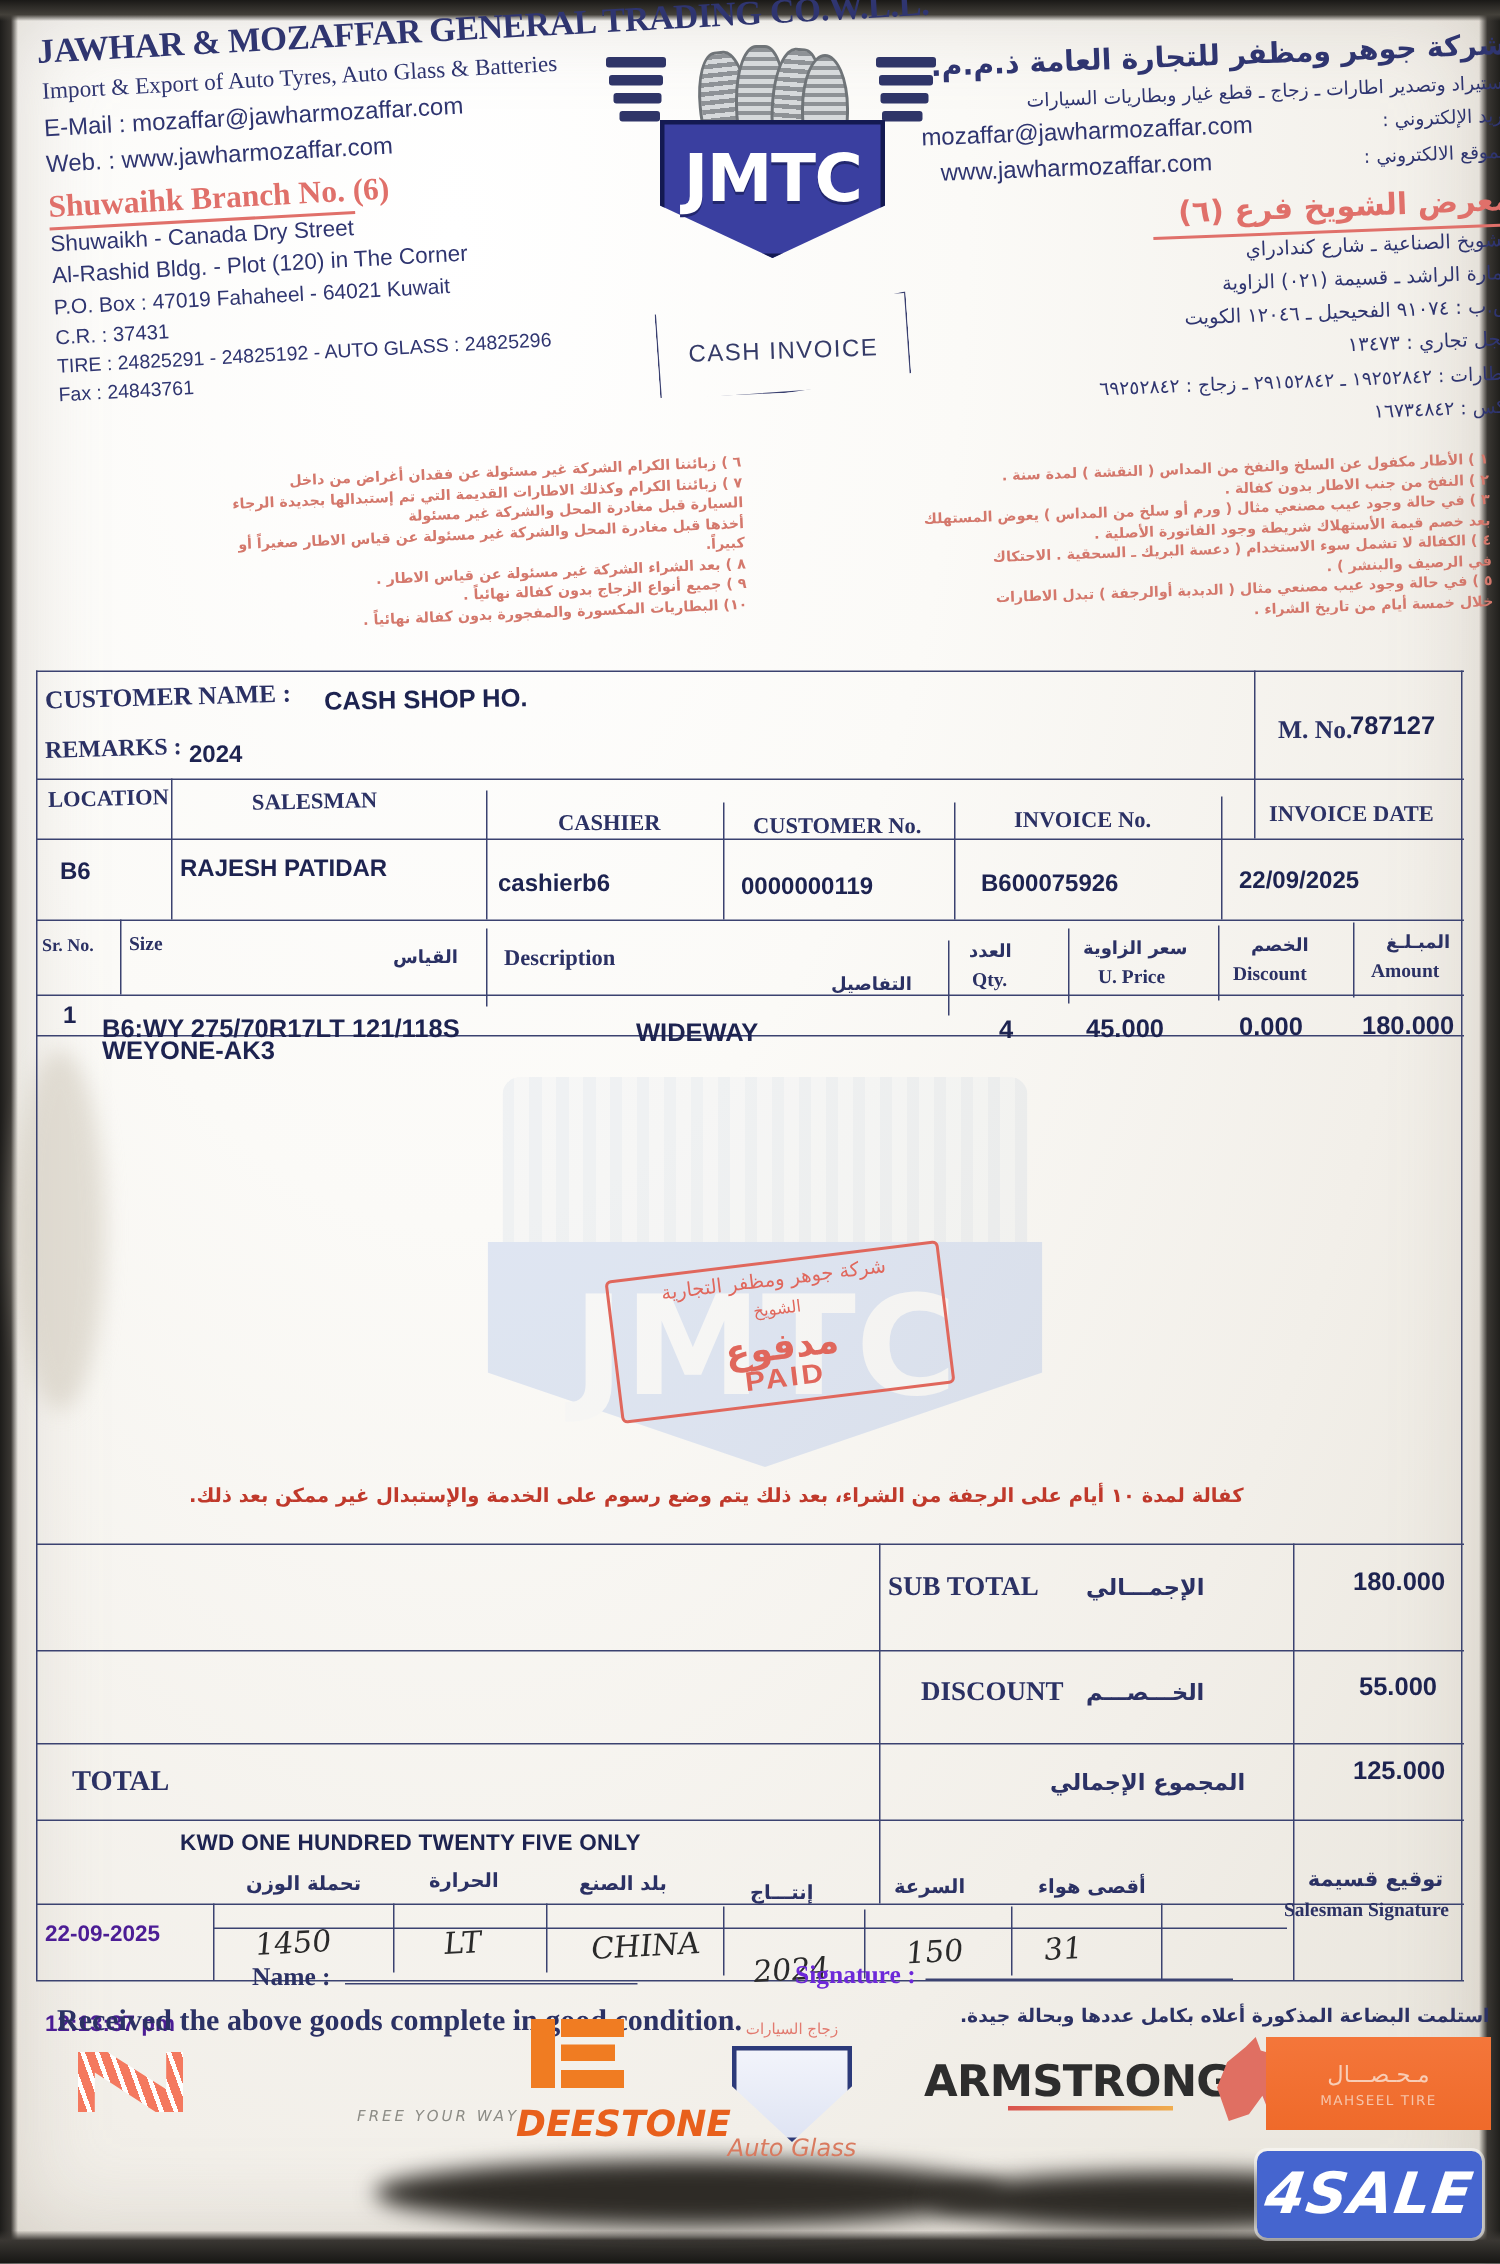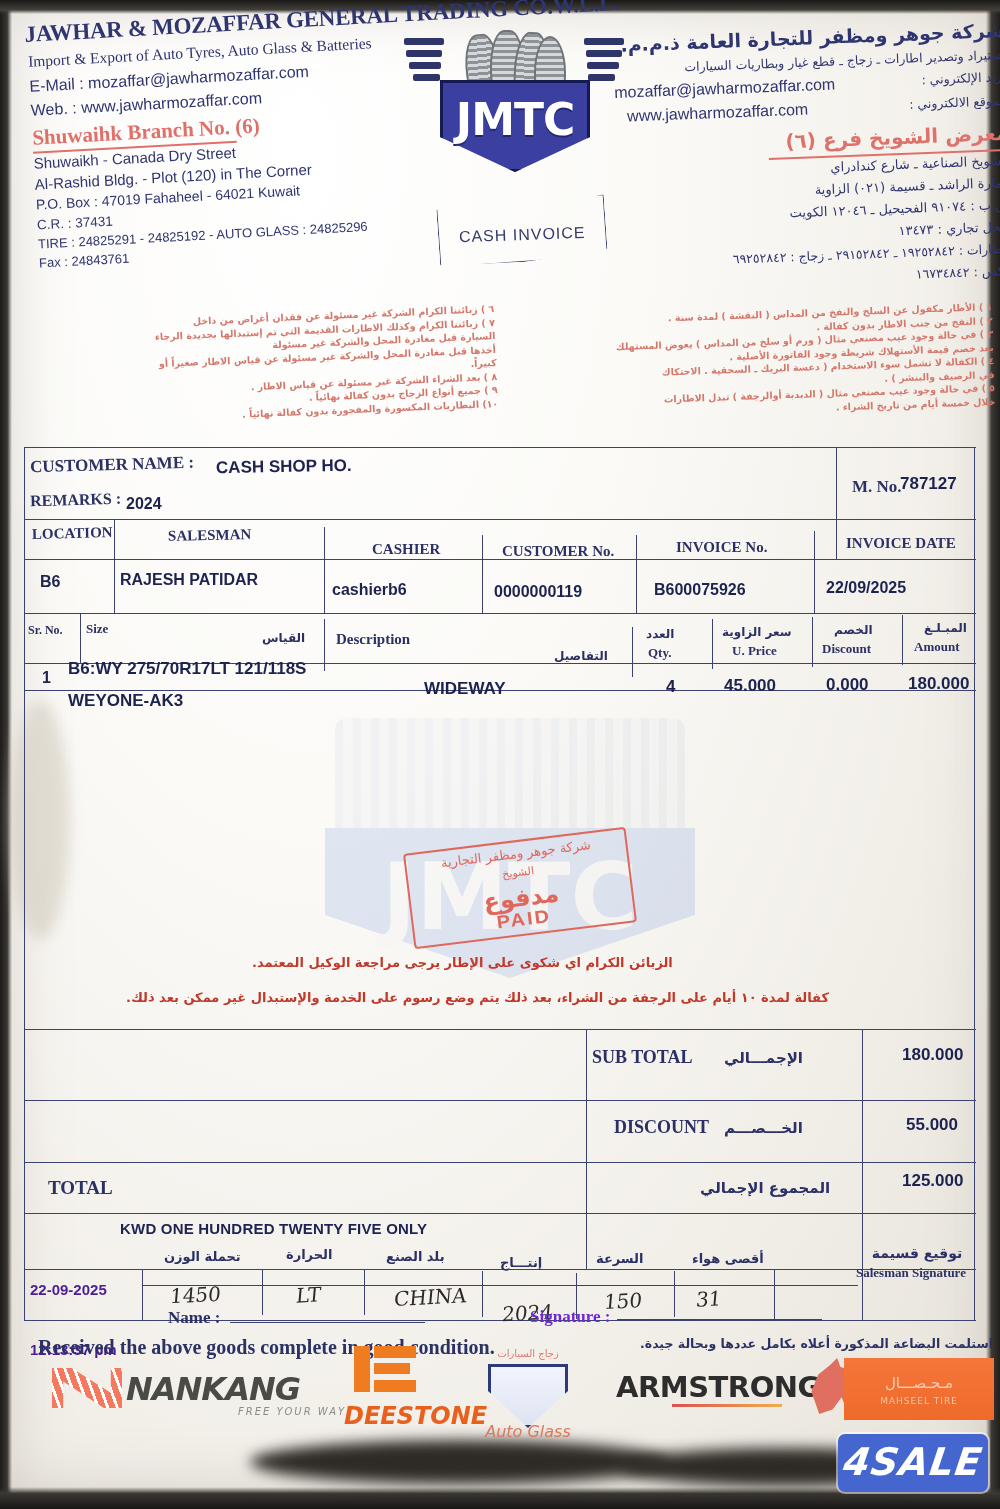--- a/index.html
+++ b/index.html
@@ -350,21 +350,21 @@
     <div class="cell ar-lbl b" style="left:622px;top:180px;">العدد</div>
     <div class="cell hdr-en-sm b" style="left:624px;top:198px;">Qty.</div>
     <div class="cell ar-lbl b" style="left:698px;top:178px;">سعر الزاوية</div>
     <div class="cell hdr-en-sm b" style="left:708px;top:196px;">U. Price</div>
     <div class="cell ar-lbl b" style="left:810px;top:176px;">الخصم</div>
     <div class="cell hdr-en-sm b" style="left:798px;top:194px;">Discount</div>
     <div class="cell ar-lbl b" style="left:900px;top:174px;">المبـلـغ</div>
     <div class="cell hdr-en-sm b" style="left:890px;top:192px;">Amount</div>
 
     <div class="cell val" style="left:18px;top:222px;">1</div>
-    <div class="cell val" style="left:44px;top:212px;font-size:17px;">B6:WY 275/70R17LT 121/118S</div>
+    <div class="cell val" style="left:44px;top:229px;font-size:17px;">B6:WY 275/70R17LT 121/118S</div>
     <div class="cell val" style="left:44px;top:244px;font-size:17px;">WEYONE-AK3</div>
     <div class="cell val" style="left:400px;top:232px;font-size:17px;">WIDEWAY</div>
     <div class="cell val" style="left:642px;top:230px;font-size:17px;">4</div>
     <div class="cell val" style="left:700px;top:229px;font-size:17px;">45.000</div>
     <div class="cell val" style="left:802px;top:228px;font-size:17px;">0.000</div>
     <div class="cell val" style="left:884px;top:227px;font-size:17px;">180.000</div>
 
     <div class="cell hdr-en b ser" style="left:568px;top:600px;font-size:18px;">SUB TOTAL</div>
     <div class="cell ar-lbl b" style="left:700px;top:602px;font-size:15px;">الإجمـــالي</div>
     <div class="cell val" style="left:878px;top:598px;font-size:17px;">180.000</div>
@@ -405,31 +405,29 @@
   <div class="t ser b" style="left:530px;top:1307px;font-size:17px;color:#6d28d9;">Signature :</div>
   <div class="sigline" style="left:617px;top:1319px;width:205px;"></div>
 
   <div id="paid-stamp">
     <div class="l1">شركة جوهر ومظفر التجارية</div>
     <div class="l2">الشويخ</div>
     <div class="l3">مدفوع</div>
     <div class="l4">PAID</div>
   </div>
 
-  <div class="notice" style="left:252px;top:955px;">الزبائن الكرام اي شكوى على الإطار يرجى مراجعة الوكيل المعتمد.</div>
   <div class="notice" style="left:126px;top:990px;">كفالة لمدة ١٠ أيام على الرجفة من الشراء، بعد ذلك يتم وضع رسوم على الخدمة والإستبدال غير ممكن بعد ذلك.</div>
 
   <div class="t ser b" style="left:38px;top:1336px;font-size:20px;color:#2b3164;">Received the above goods complete in good condition.</div>
   <div class="t ar b" style="left:640px;top:1336px;font-size:12.5px;color:#2b3164;">استلمت البضاعة المذكورة أعلاه بكامل عددها وبحالة جيدة.</div>
 
   <div id="footer">
 
     <div class="logo-box" style="left:28px;top:14px;width:300px;height:74px;">
       <div id="nankang-n"></div>
-      <div id="nankang-word">NANKANG</div>
       <div id="nankang-tag">FREE YOUR WAY</div>
     </div>
 
     <div class="logo-box" style="left:330px;top:6px;width:160px;height:96px;">
       <div id="dee-mark">
         <div class="d1"></div>
         <div class="d2"></div>
         <div class="d3"></div>
         <div class="d4"></div>
       </div>

